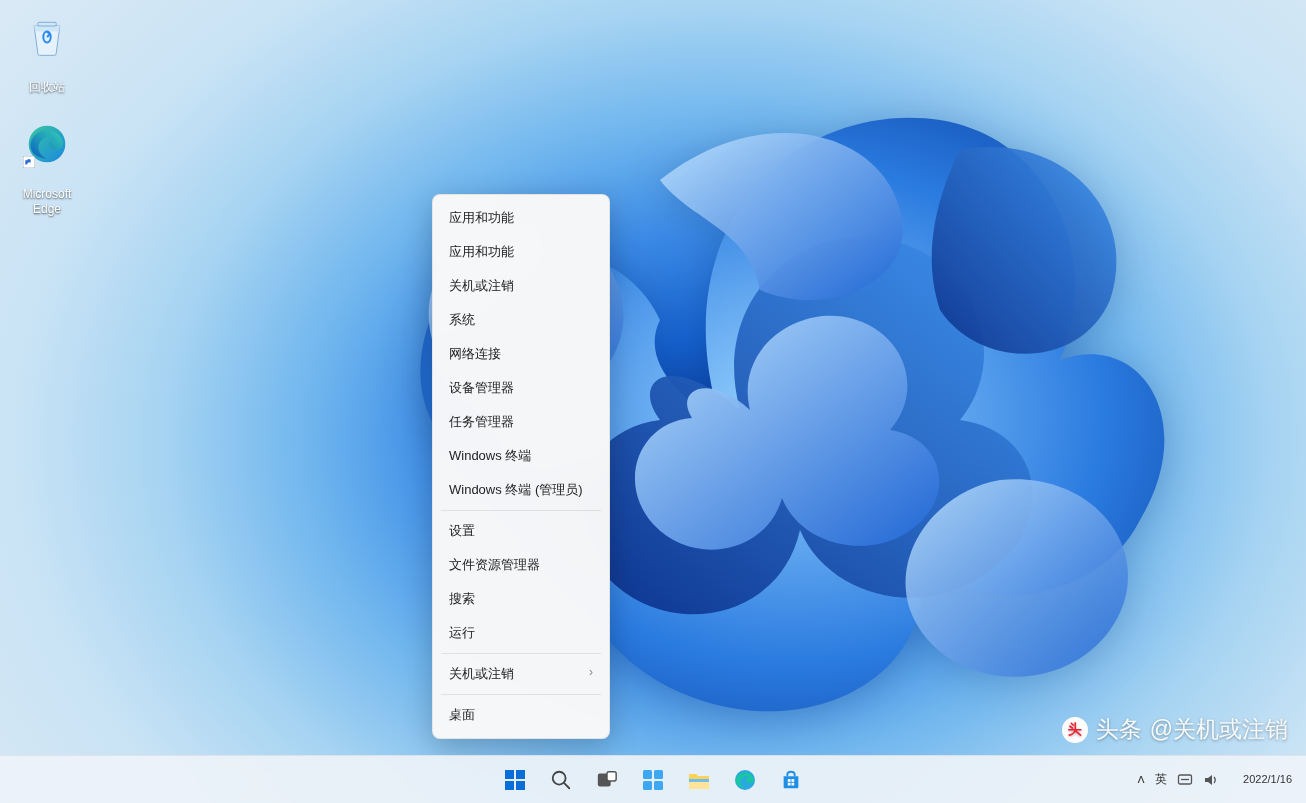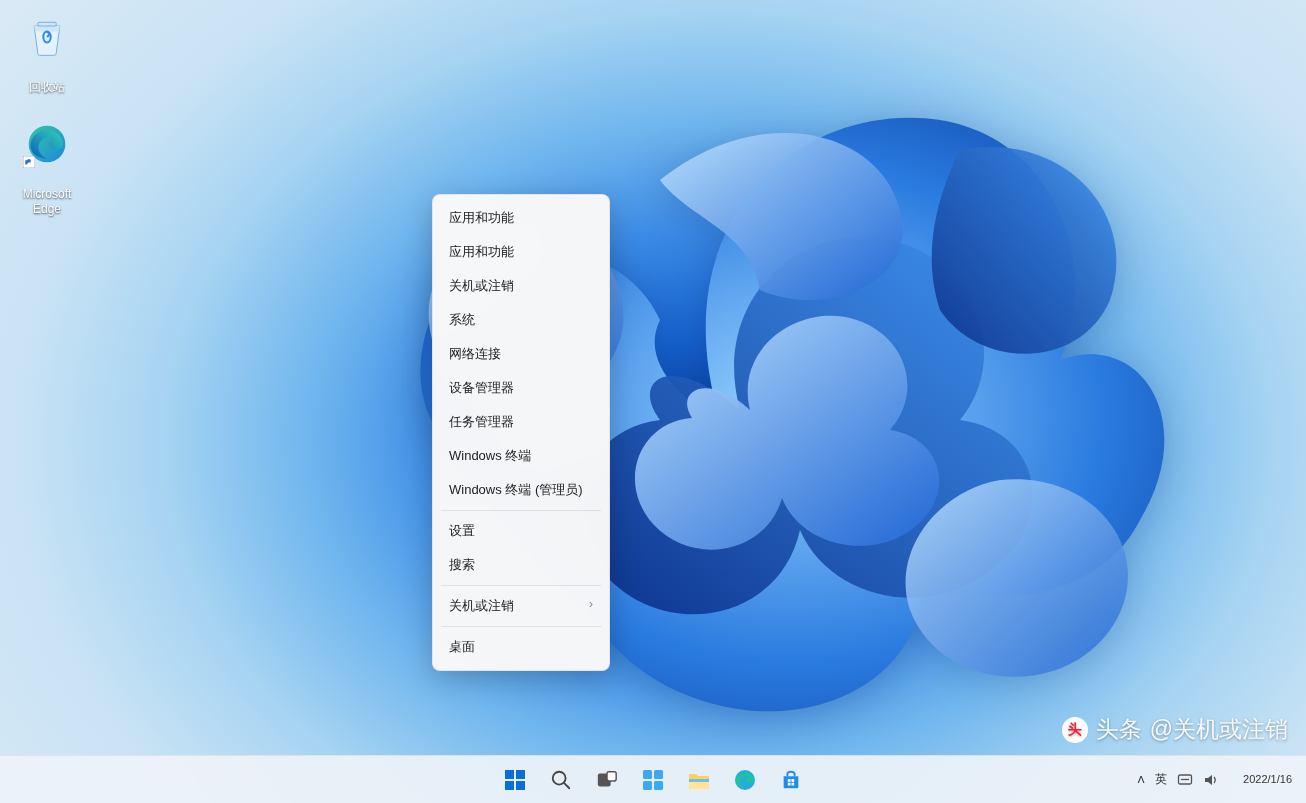--- a/index.html
+++ b/index.html
@@ -176,21 +176,27 @@
         <span>Windows 终端</span>
       </div>
       <div class="menu-item">
         <span>Windows 终端 (管理员)</span>
       </div>
       <div class="menu-separator"></div>
       <div class="menu-item">
         <span>设置</span>
       </div>
       <div class="menu-item">
+        <span>文件资源管理器</span>
+      </div>
+      <div class="menu-item">
         <span>搜索</span>
+      </div>
+      <div class="menu-item">
+        <span>运行</span>
       </div>
       <div class="menu-separator"></div>
       <div class="menu-item">
         <span>关机或注销</span>
         <span class="chevron">›</span>
       </div>
       <div class="menu-separator"></div>
       <div class="menu-item">
         <span>桌面</span>
       </div>

